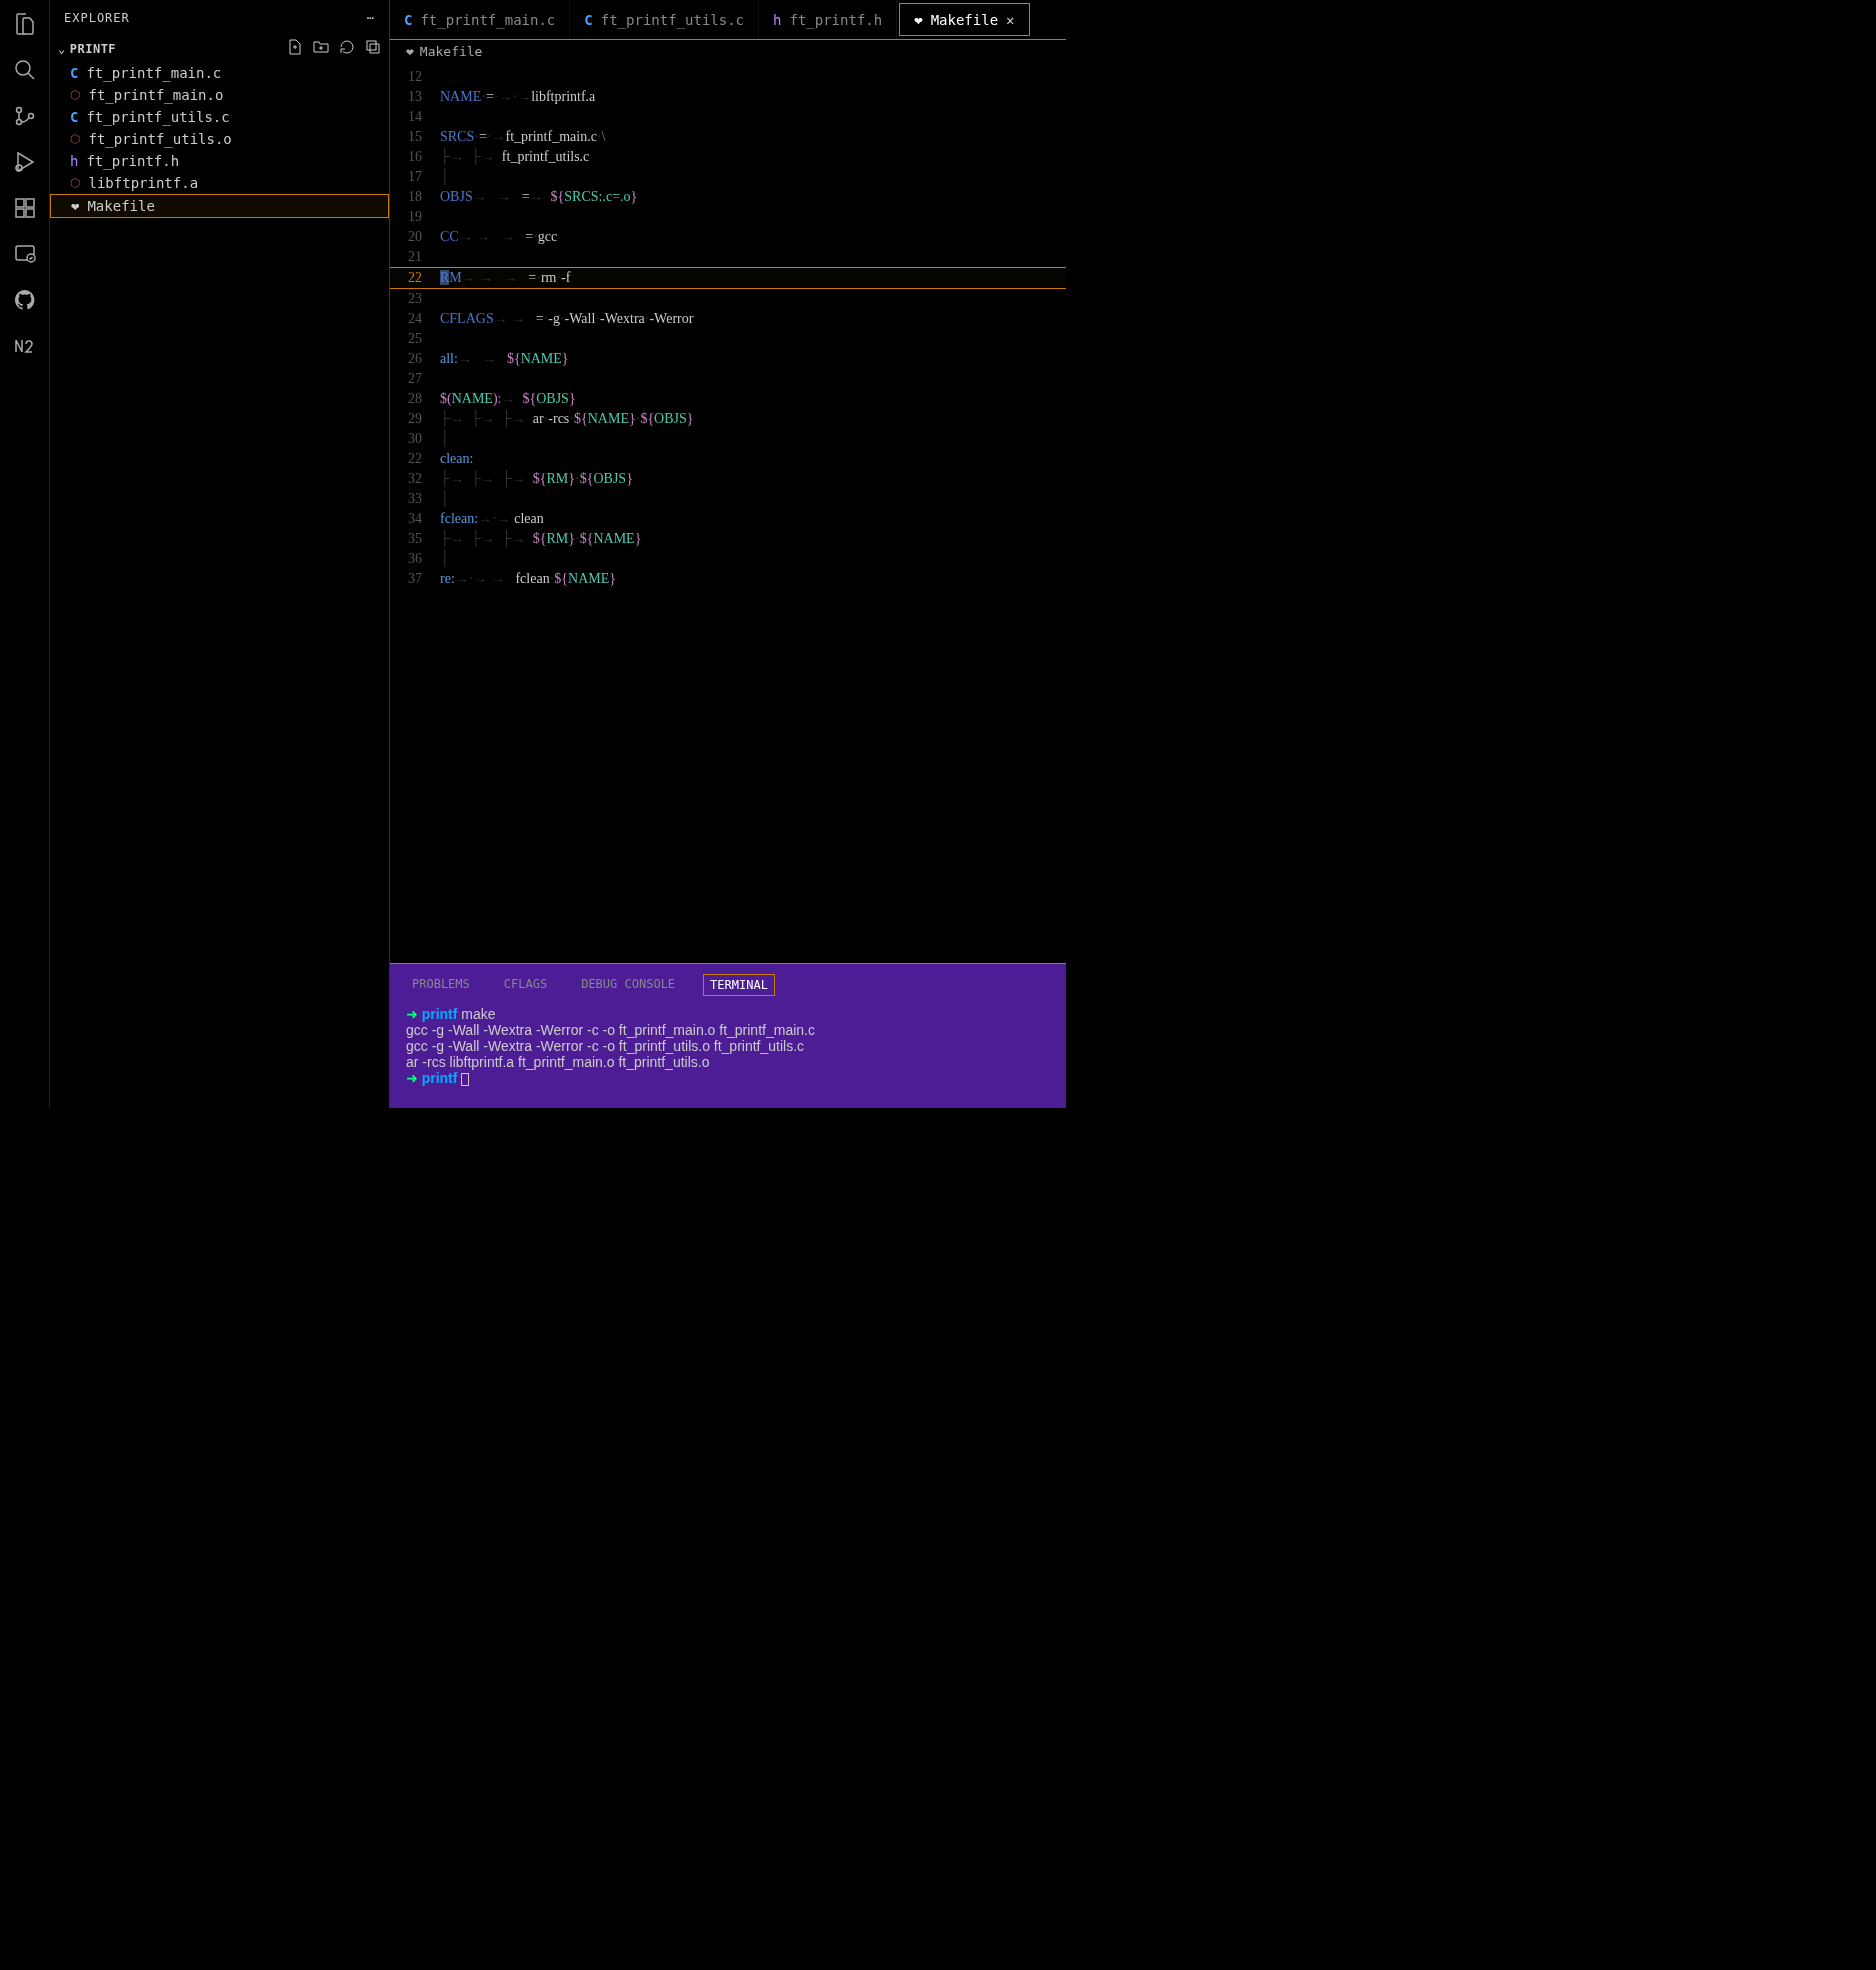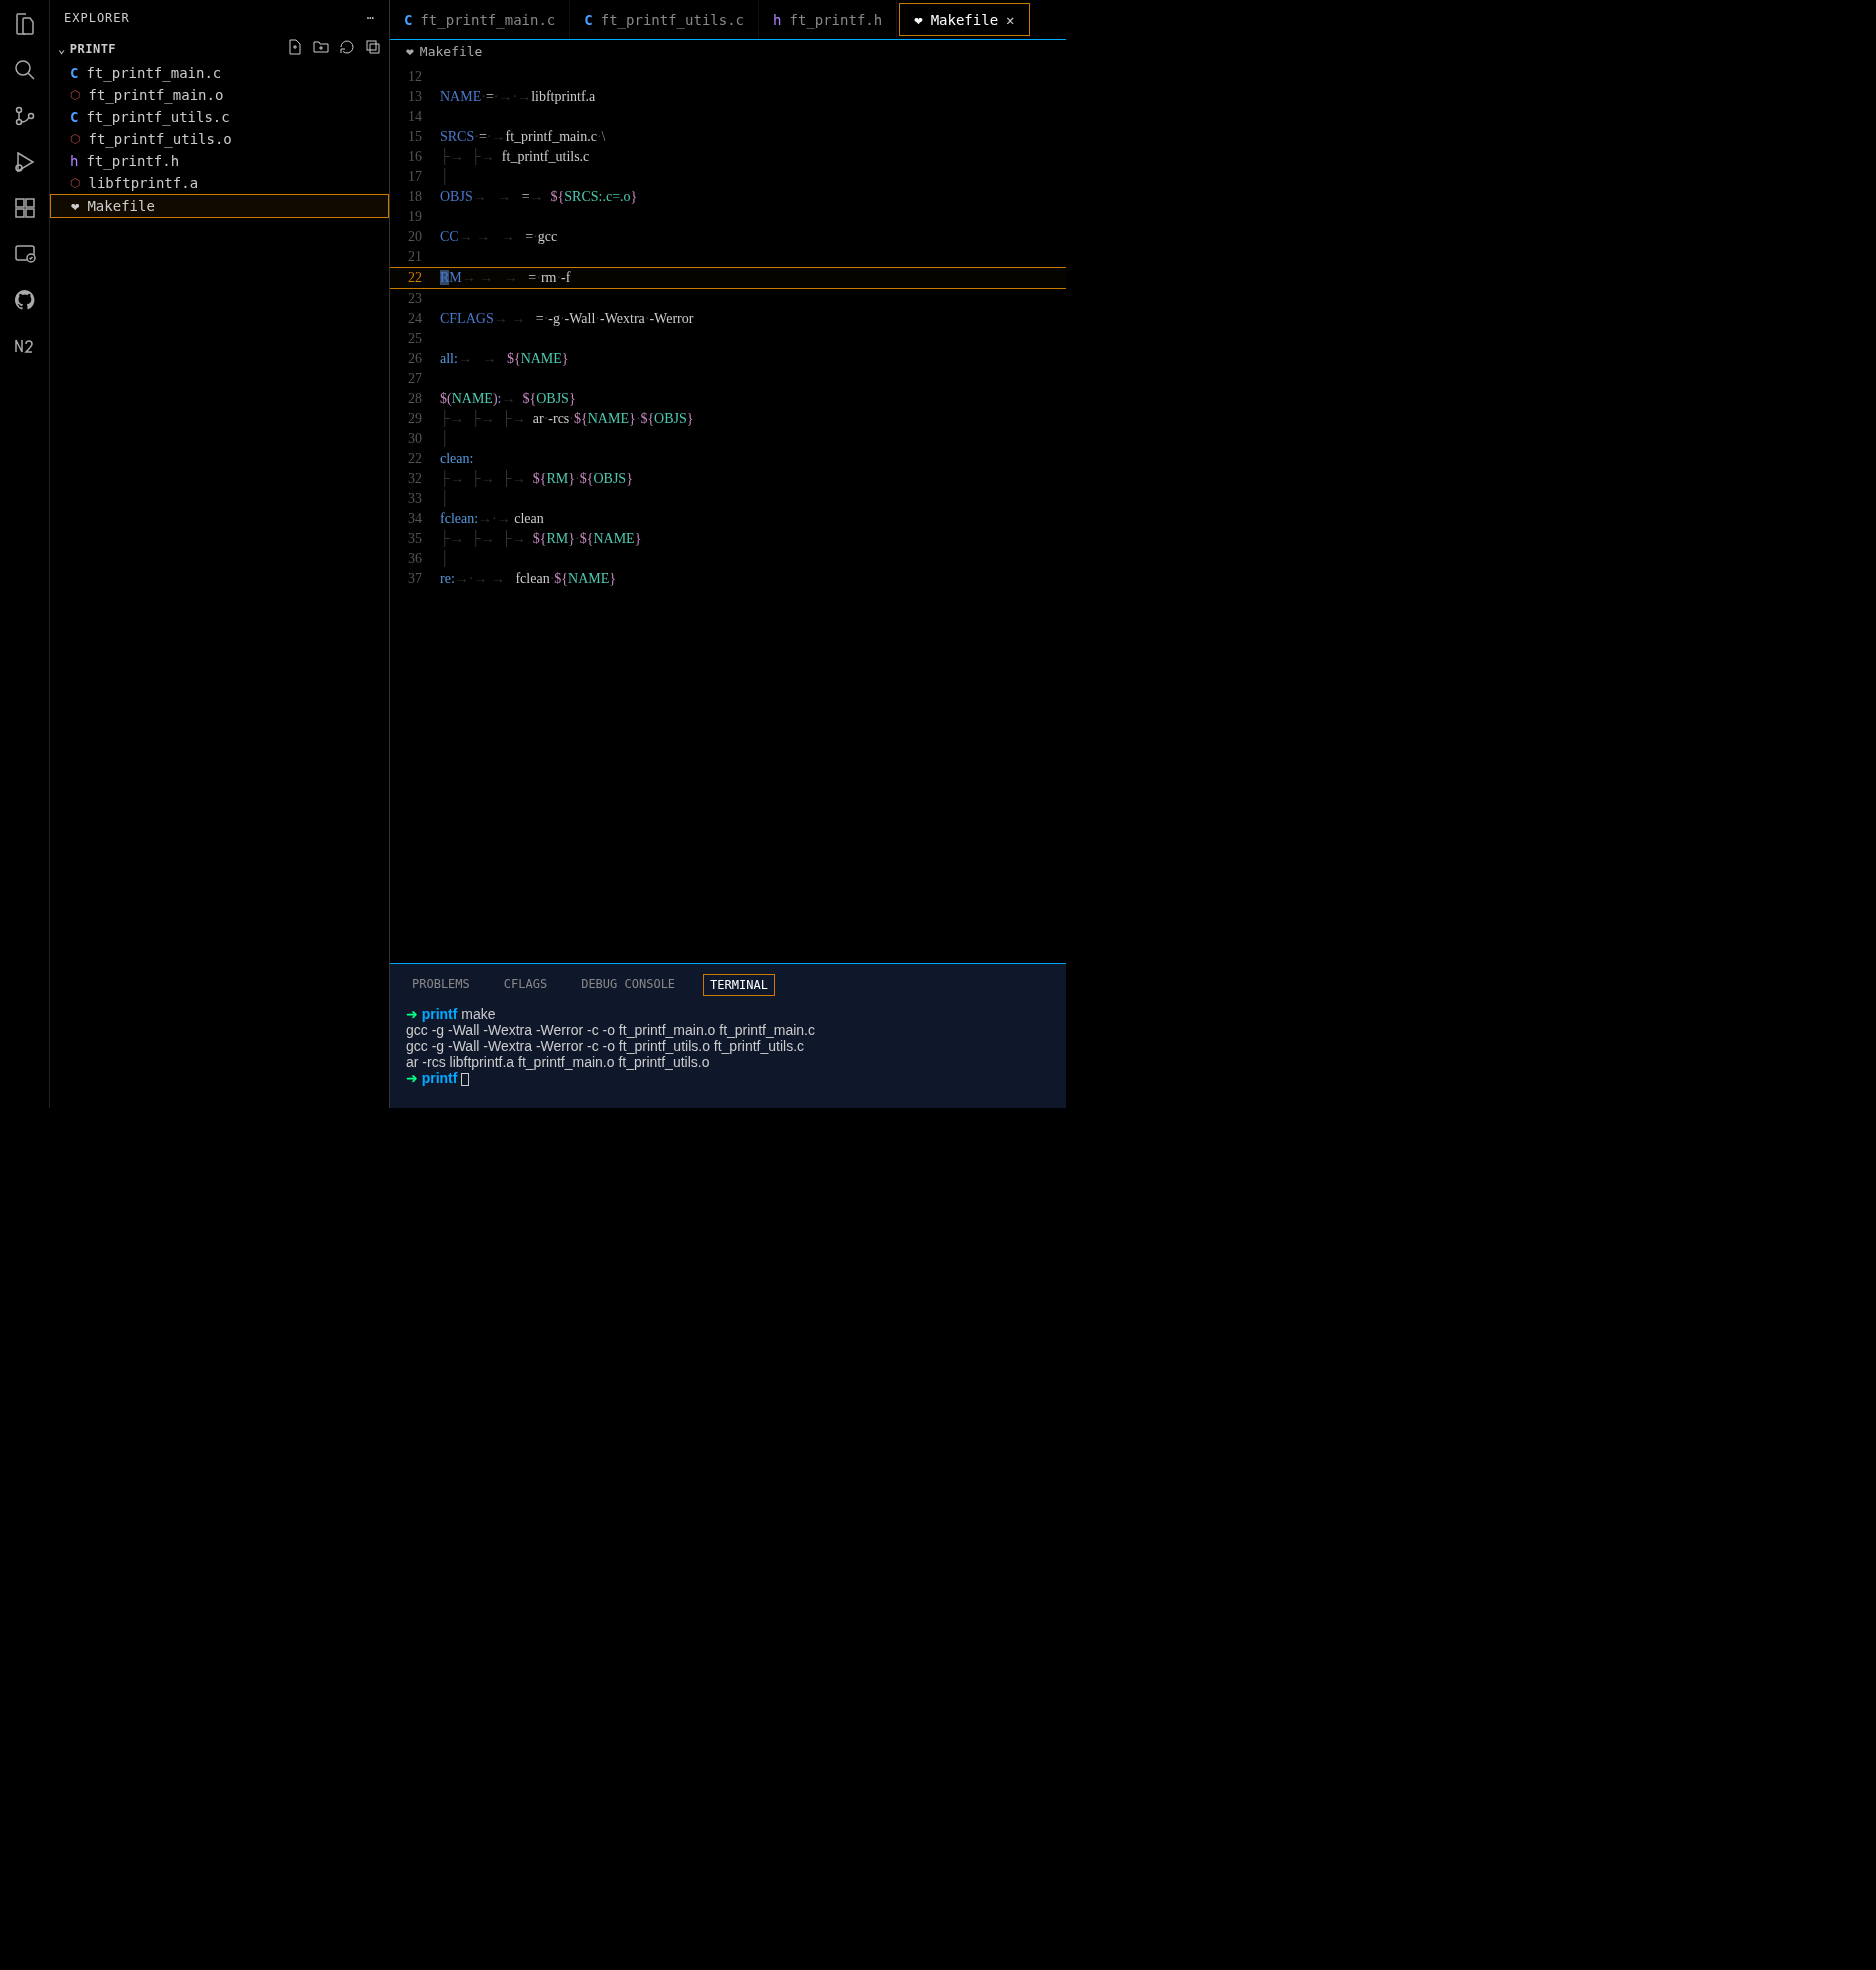--- a/index.html
+++ b/index.html
@@ -149,21 +149,21 @@
 .tok-target { color: #5599dd; }
 .tok-ws { color: #333; }
 .tok-brace { color: #c586c0; }
 .tok-name { color: #4EC9B0; }
 .tok-cont { color: #888; }
 .tok-indent { color: #333; }
 .sel { background: rgba(80,120,180,0.6); }
 
 .panel {
   border-top: 1px solid #0af;
-  background: #0f172a;
+  background: #4c1d95;
   height: 145px;
   display: flex;
   flex-direction: column;
 }
 .panel-tabs {
   display: flex;
   gap: 22px;
   padding: 10px 16px 6px;
   font-size: 12px;
   color: #888;

